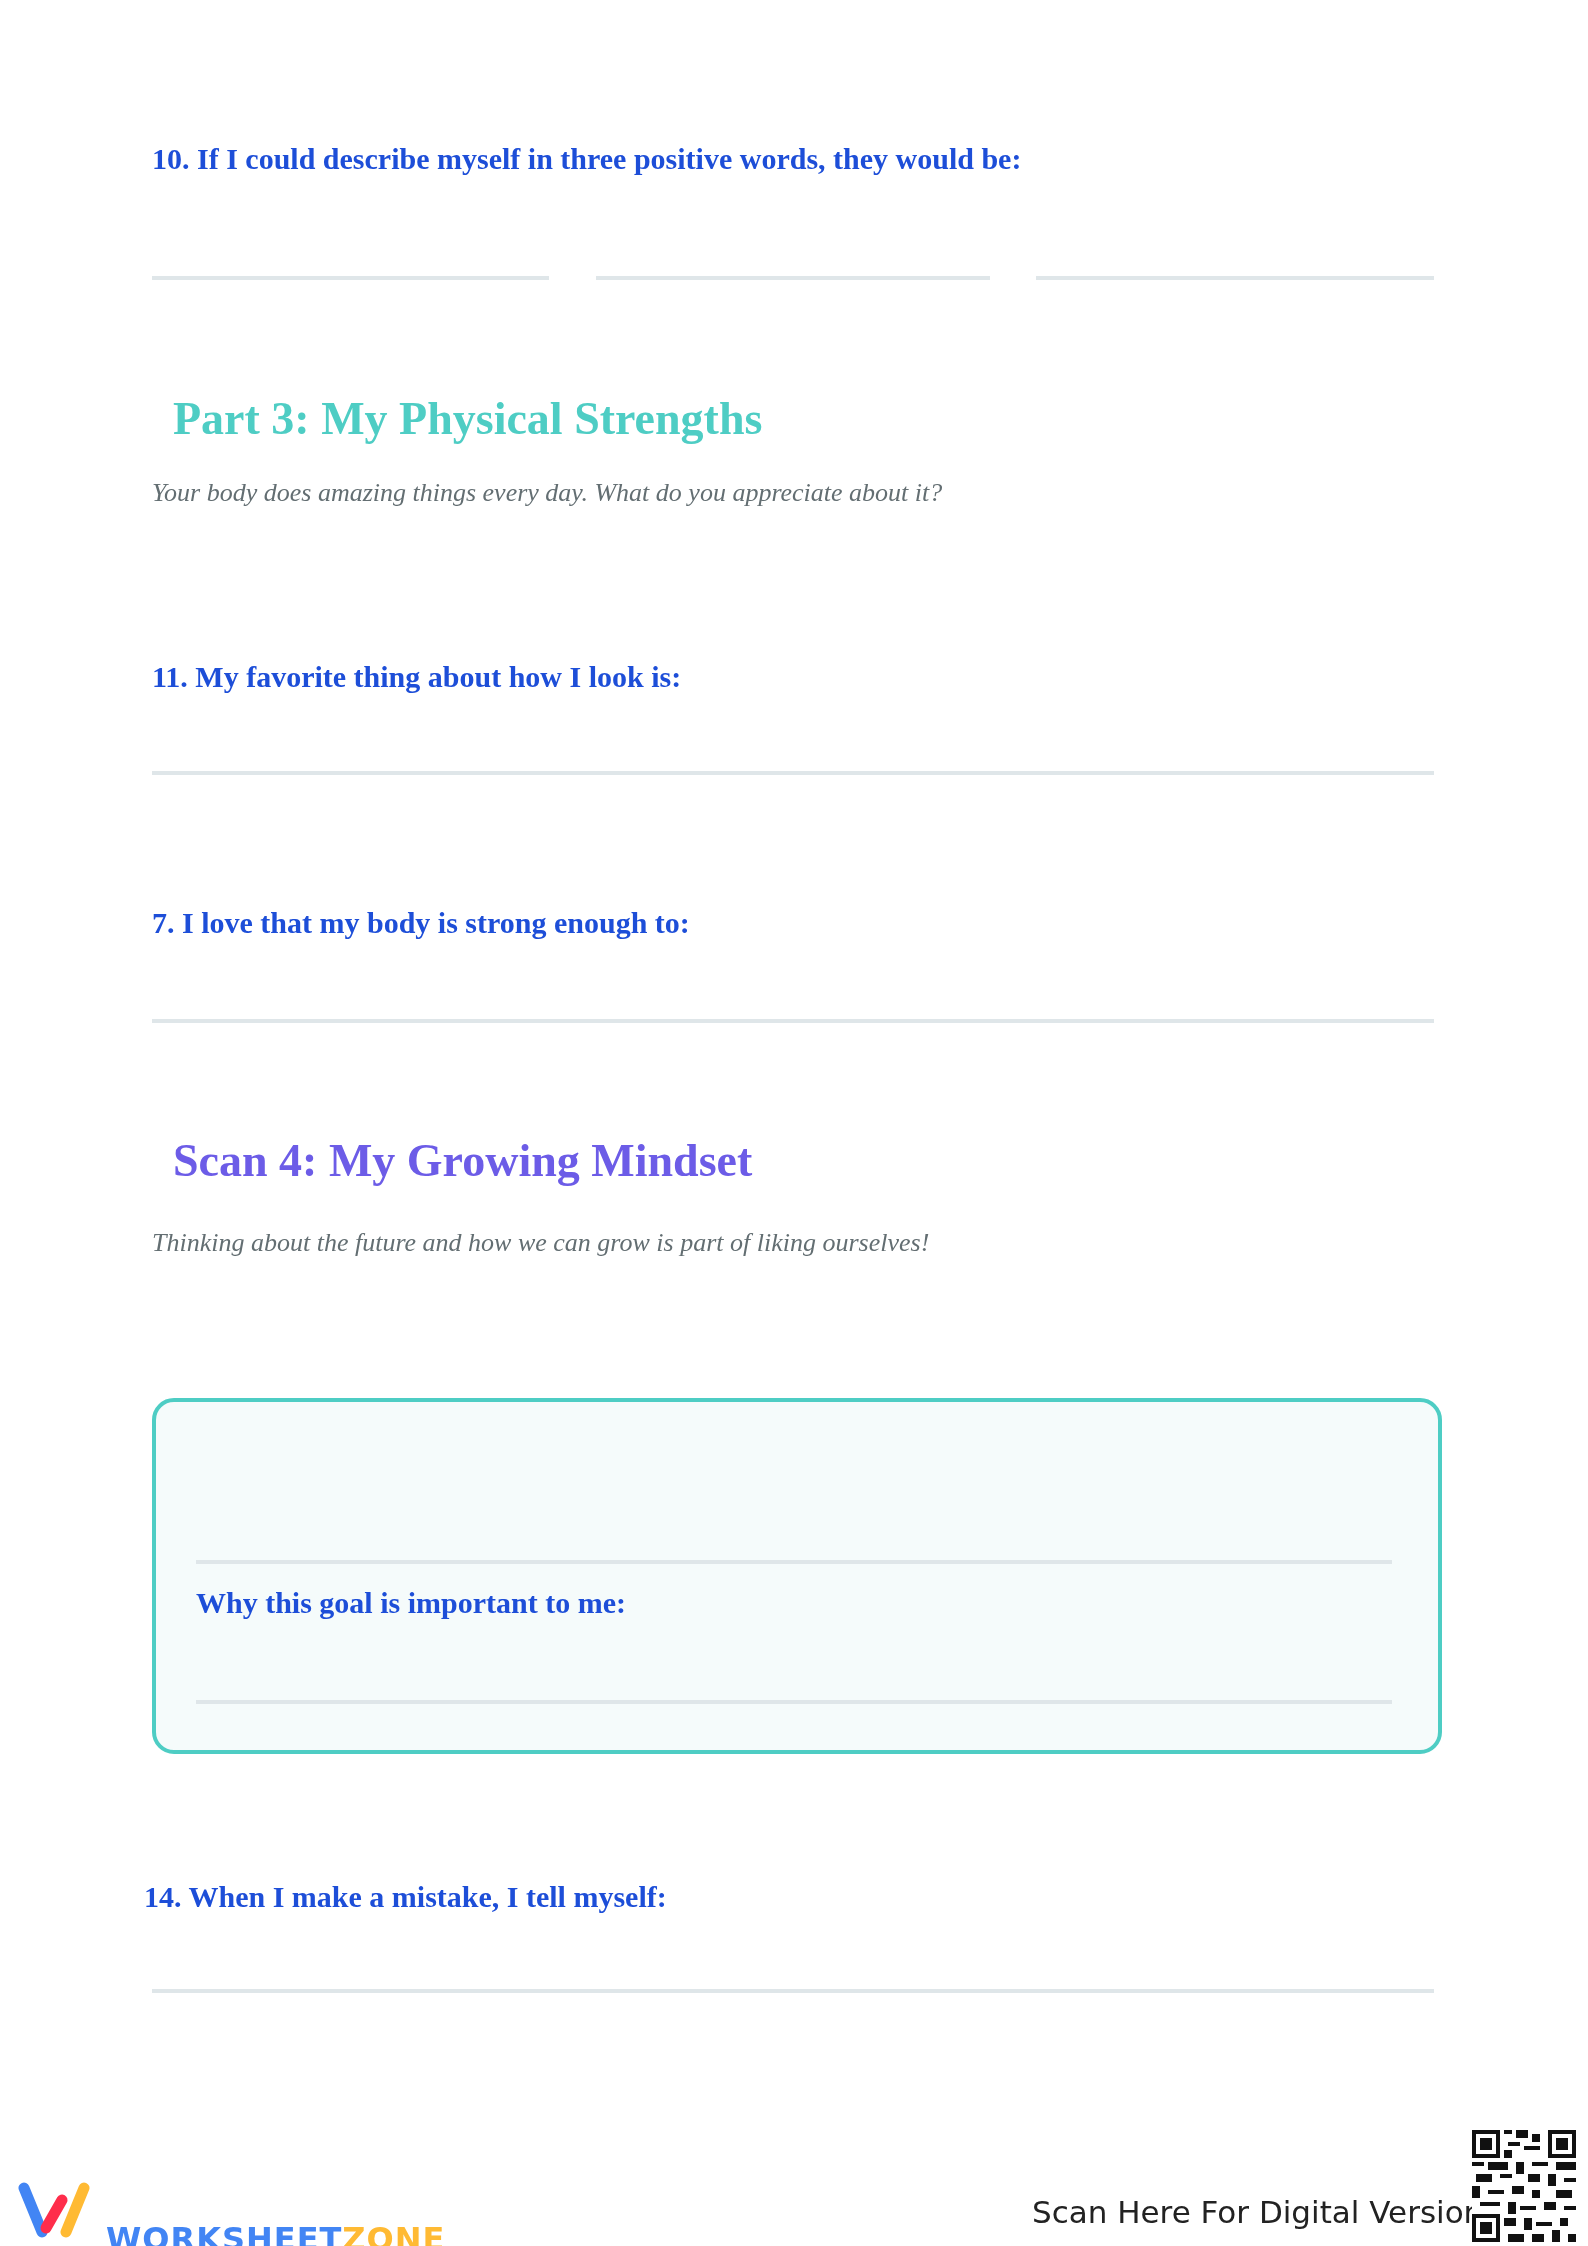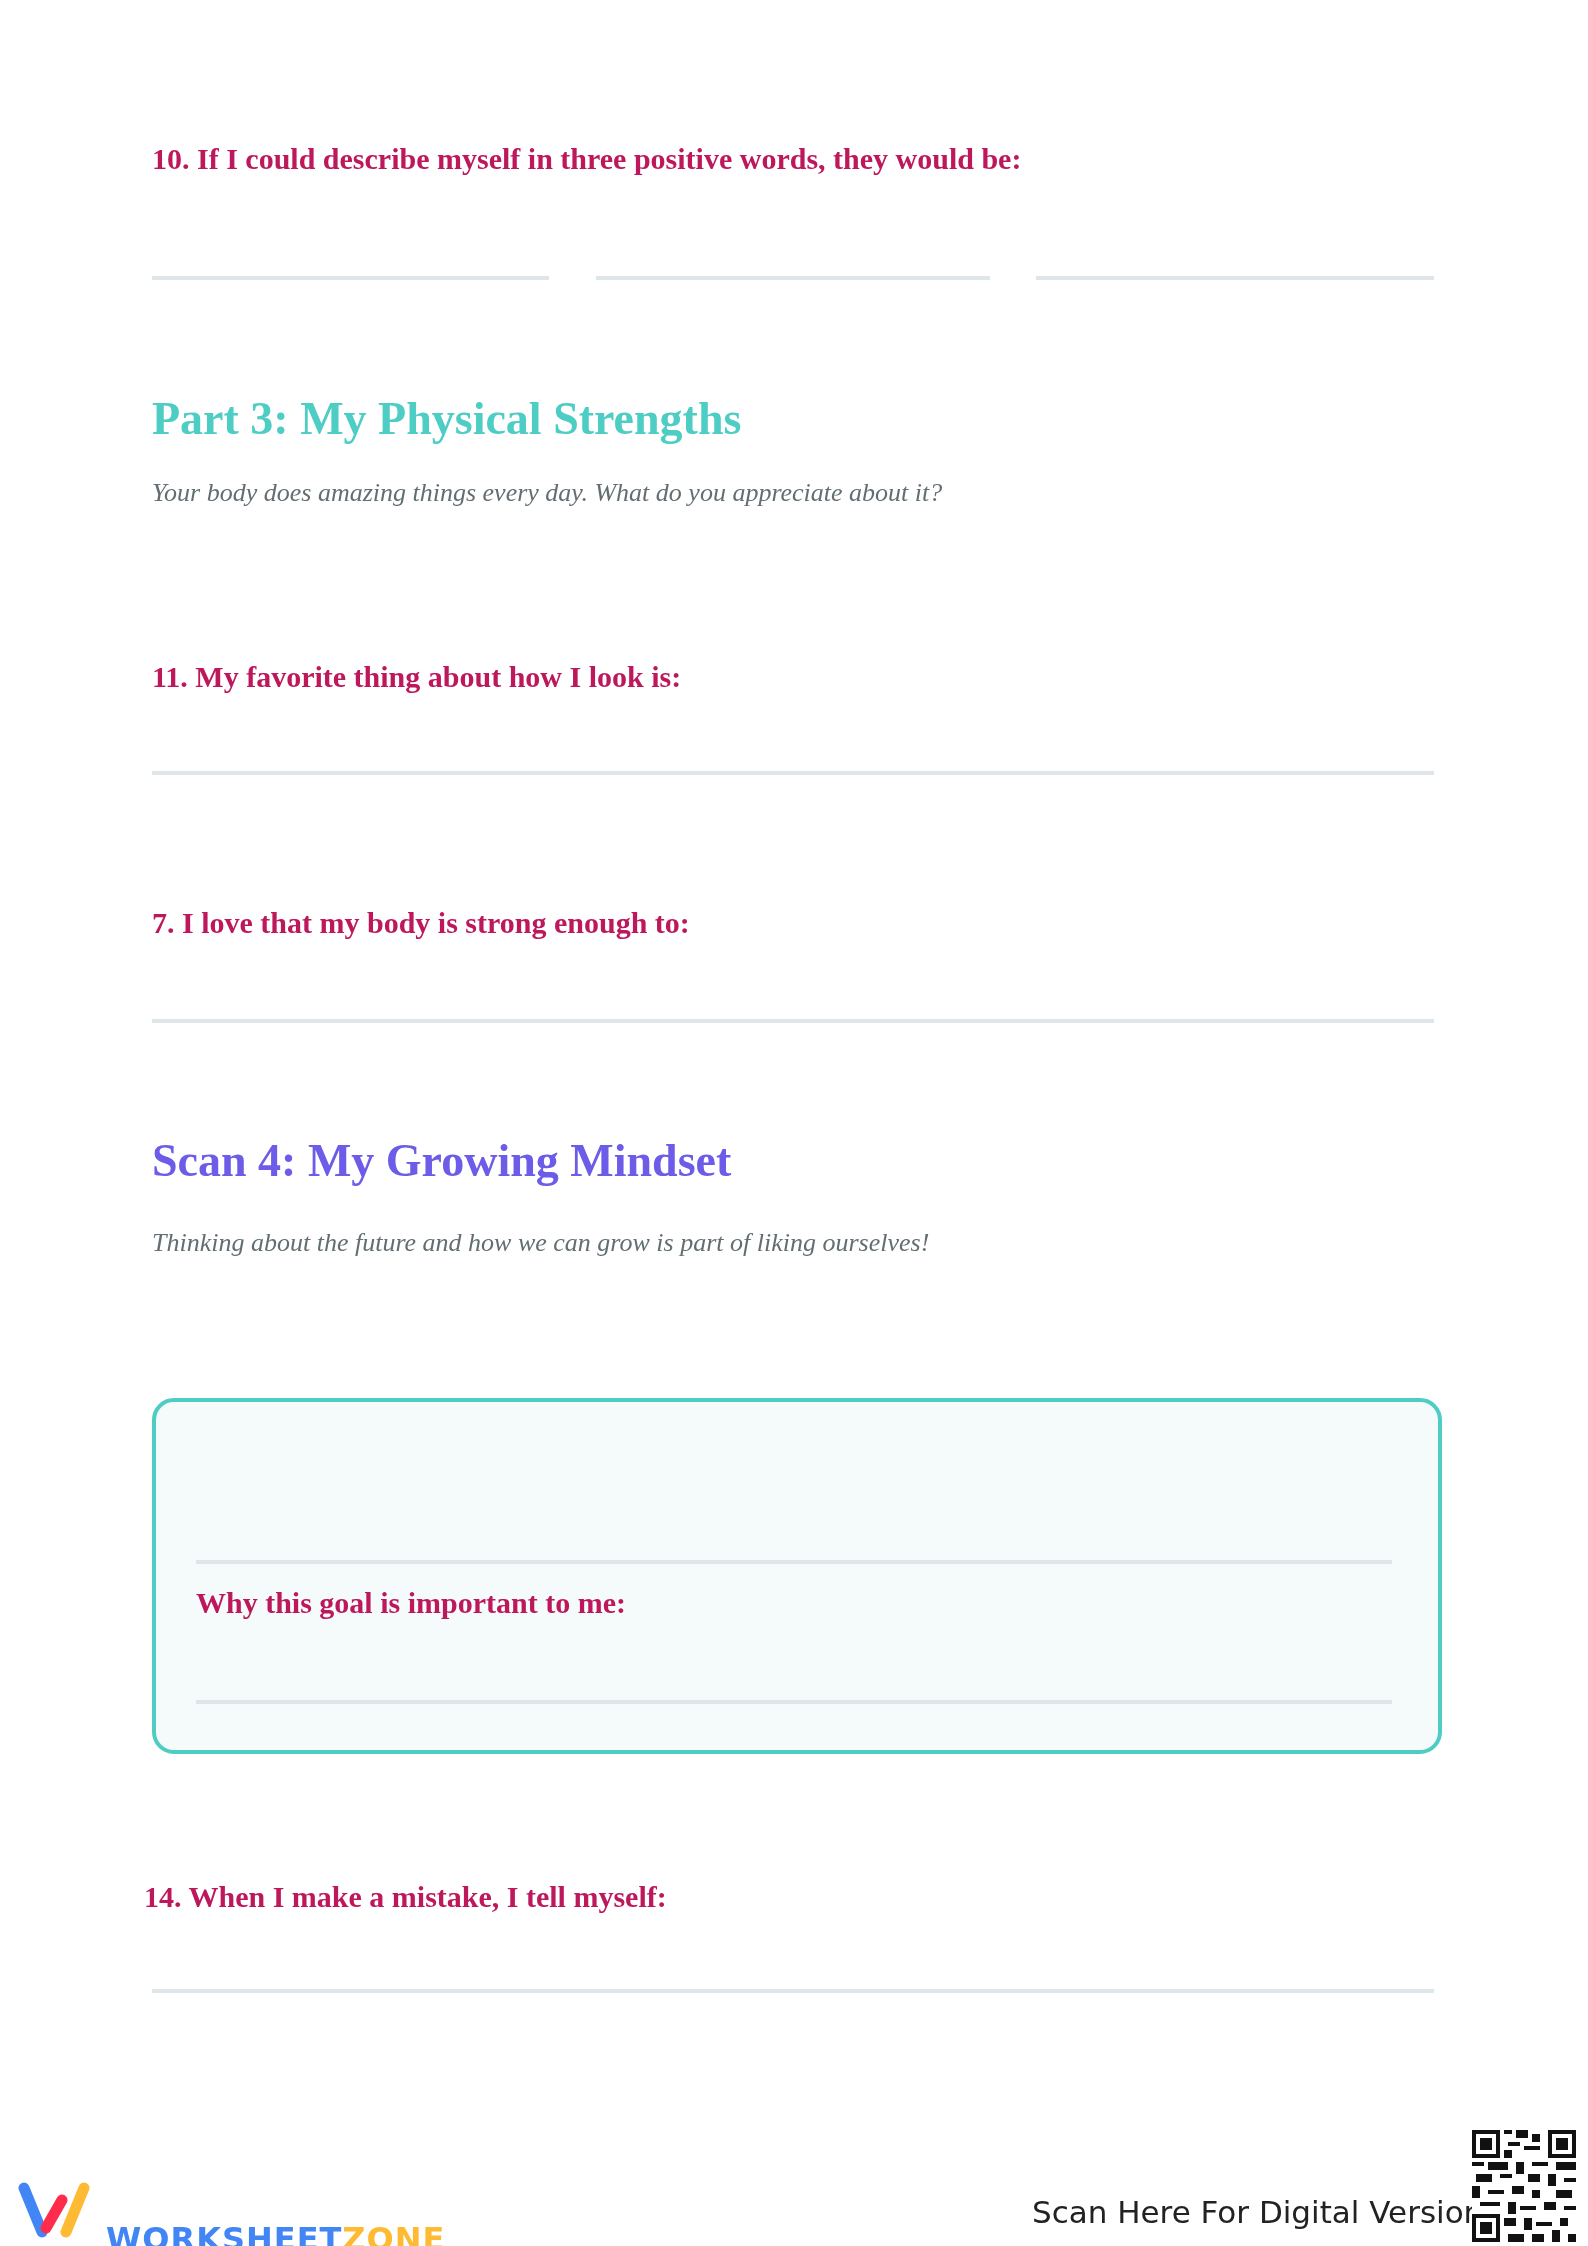--- a/index.html
+++ b/index.html
@@ -1,20 +1,20 @@
 <!DOCTYPE html>
 <html><head>
 <meta charset="utf-8">
 <style>
   html, body { margin:0; padding:0; background:#ffffff; }
   body { width:1588px; height:2246px; position:relative; overflow:hidden; font-family:"Liberation Serif", serif; color:#2d3436; }
   .abs { position:absolute; }
-  .q { font-weight:bold; font-size:30px; color:#be185d; white-space:nowrap; }
+  .q { font-weight:bold; font-size:30px; color:#1d4ed8; white-space:nowrap; }
   .line { position:absolute; height:4px; background:#dfe6e9; }
-  .h2 { font-weight:bold; font-size:46px; white-space:nowrap; }
+  .h2 { font-weight:bold; font-size:46px; white-space:nowrap;margin-left:21px; }
   .sub { font-style:italic; font-size:26px; color:#636e72; white-space:nowrap; }
   .box { position:absolute; left:152px; top:1398px; width:1282px; height:348px; border:4px solid #4ecdc4; border-radius:22px; background:#f5fbfb; }
   .brand { font-family:"DejaVu Sans", sans-serif; font-size:32px; font-weight:bold; letter-spacing:1px;margin-top:28px; }
   .scan { font-family:"DejaVu Sans", sans-serif; font-size:31px; color:#222; white-space:nowrap; }
 </style>
 </head>
 <body>
 
 <div>
   <div class="abs q" style="left:152px; top:142px;">10. If I could describe myself in three positive words, they would be:</div>

